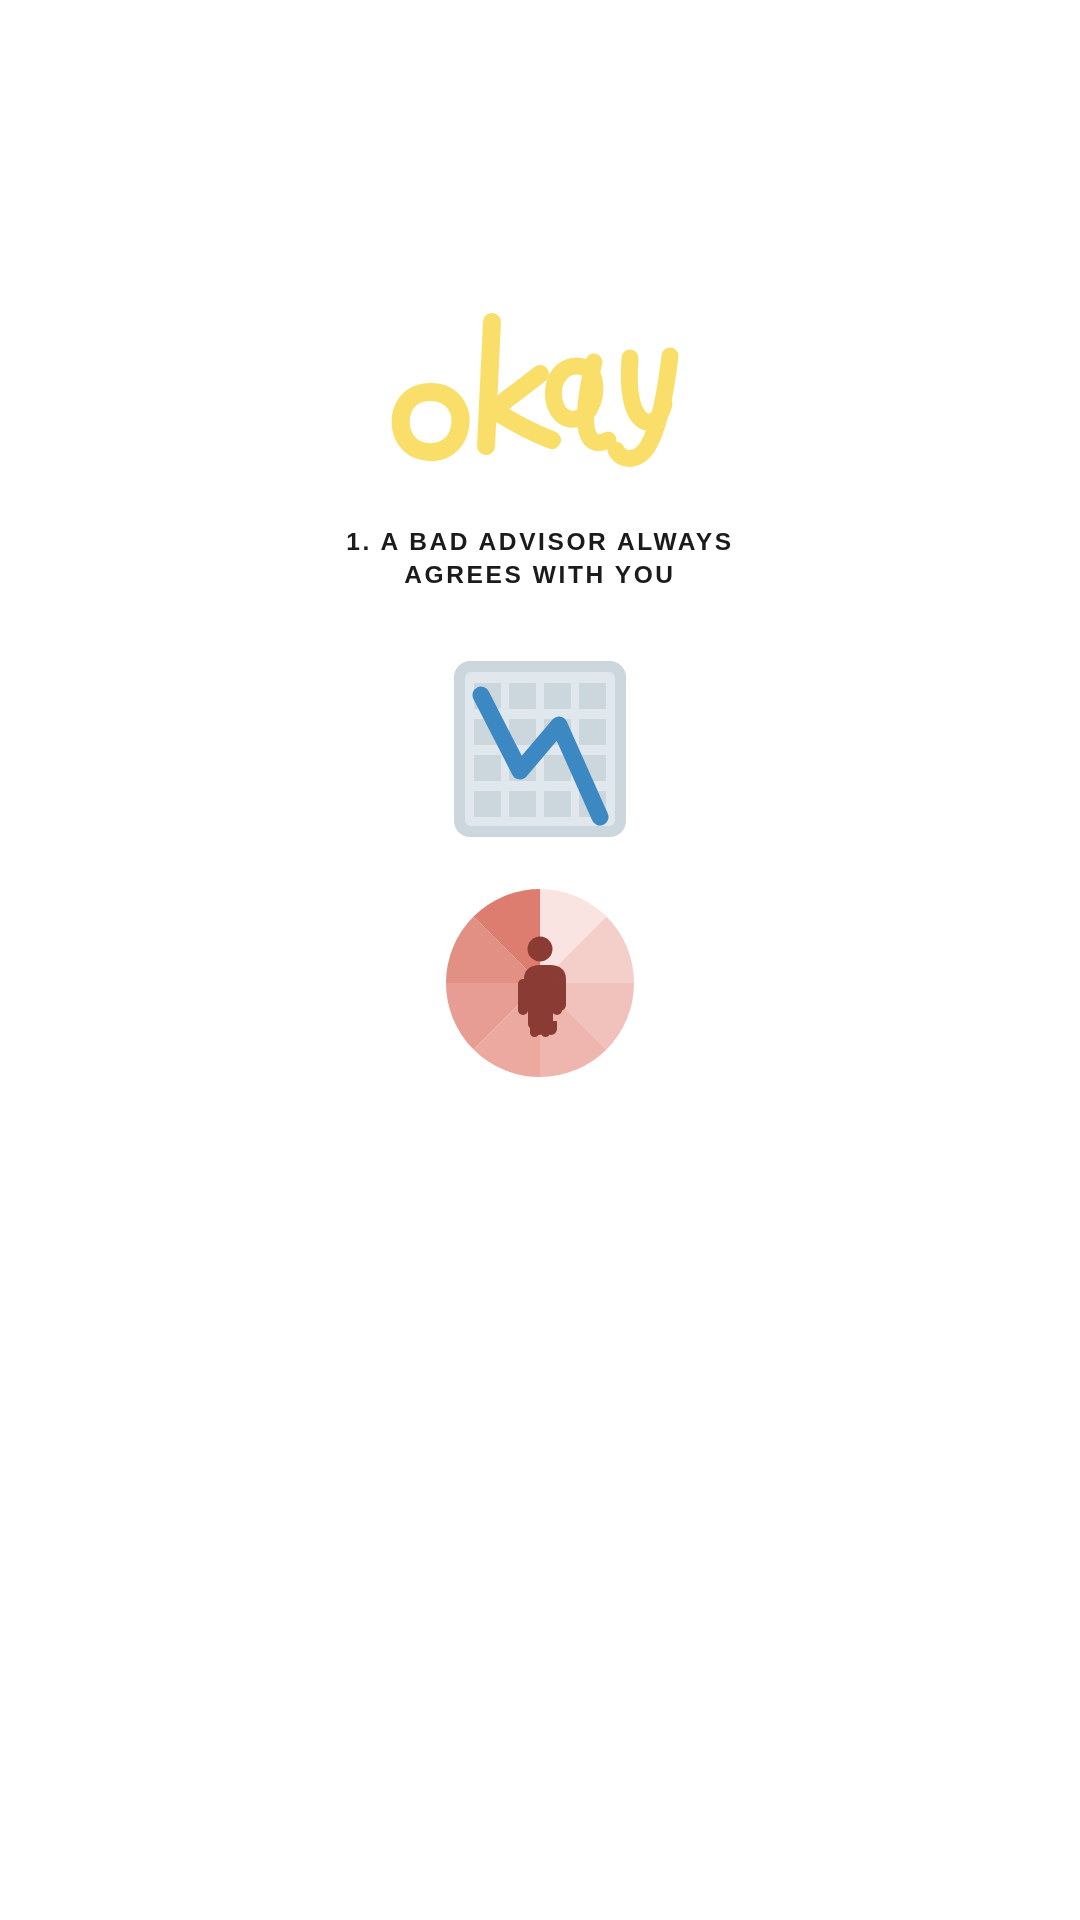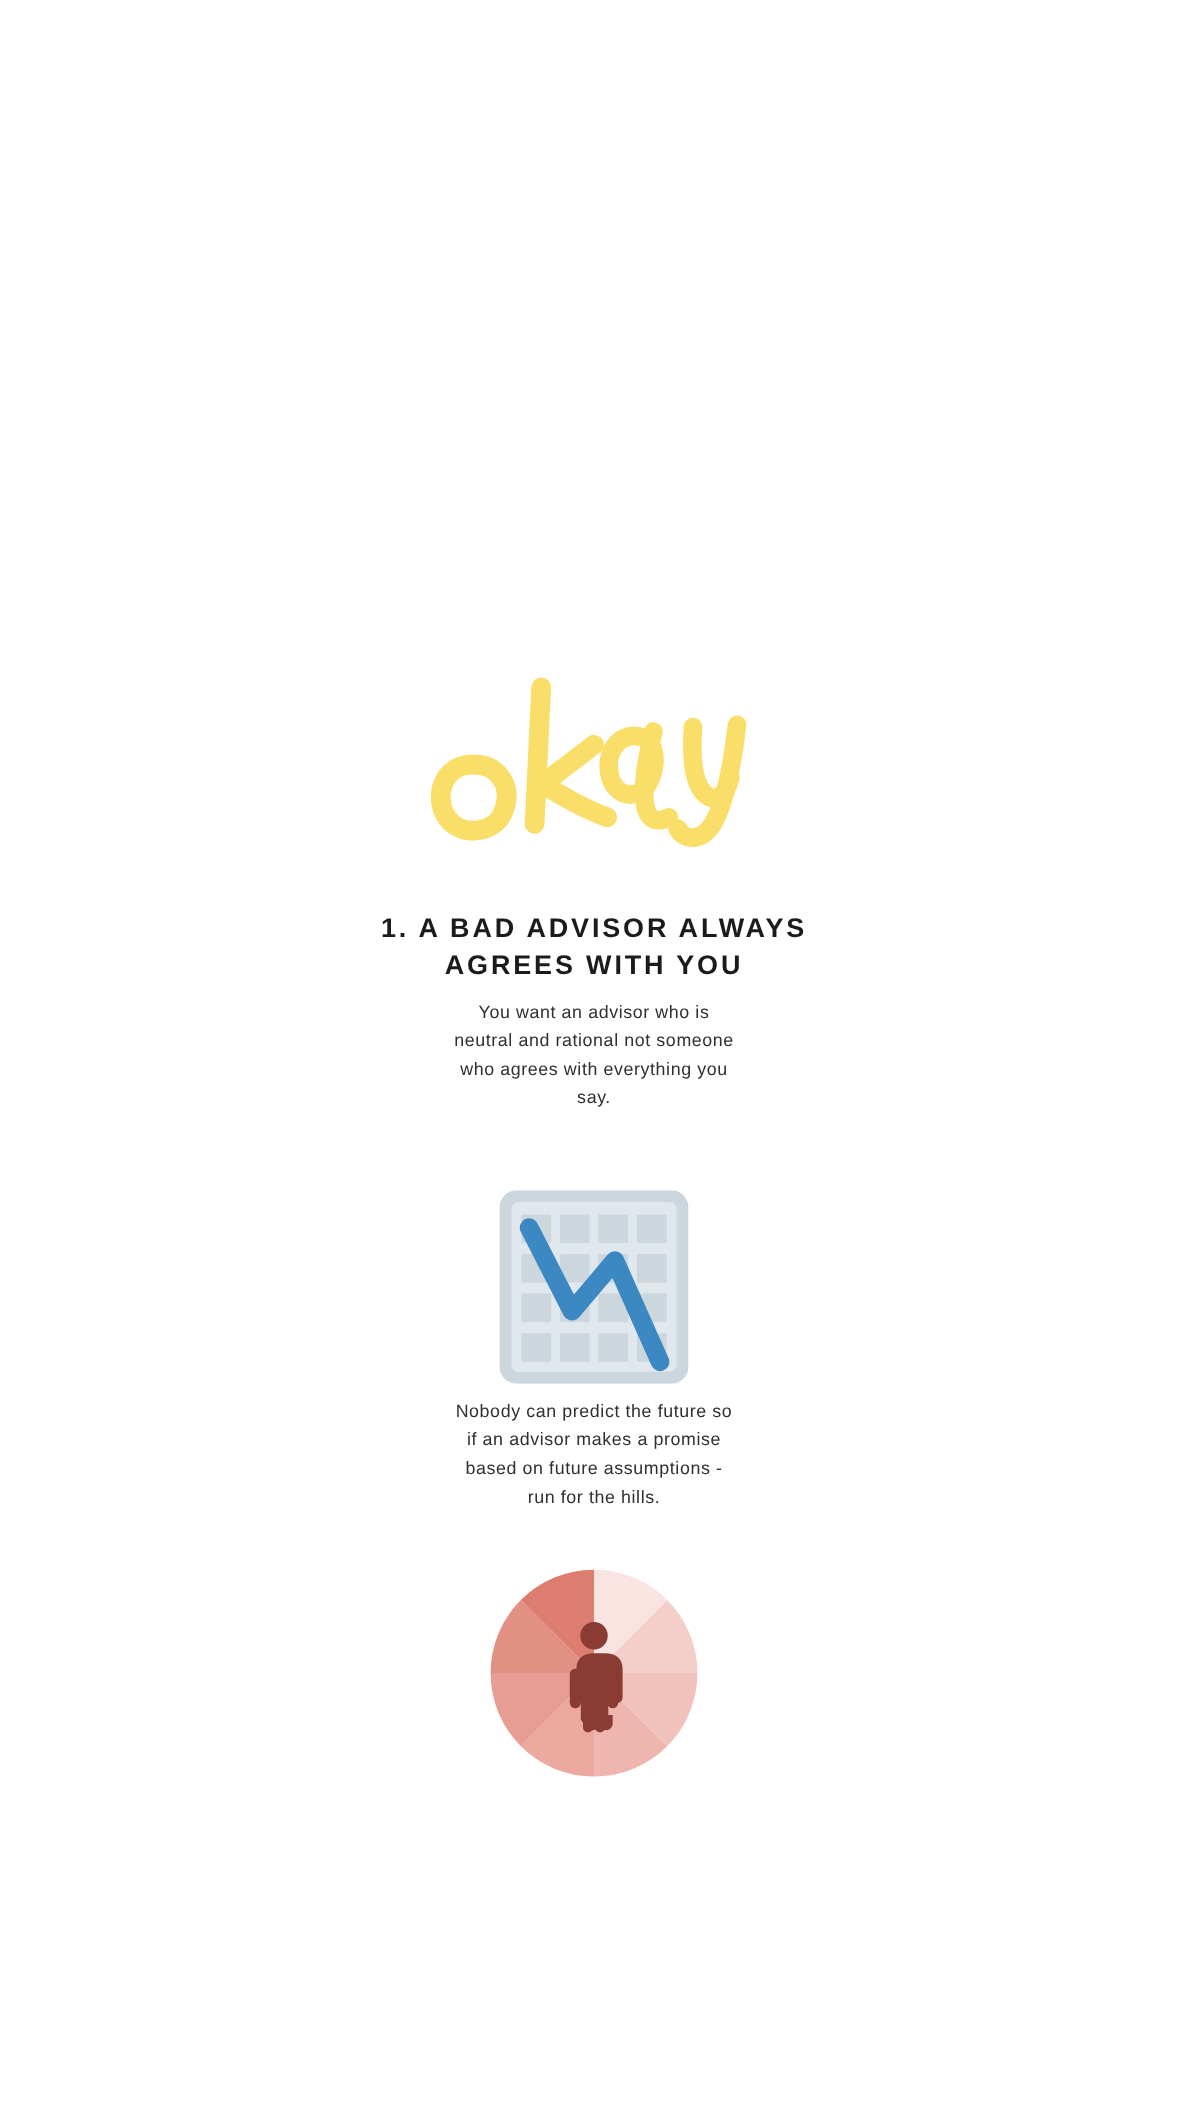--- a/index.html
+++ b/index.html
@@ -16,21 +16,20 @@
   }
 
   .page {
     position: relative;
     width: 1080px;
     height: 1920px;
     background: #ffffff;
     display: flex;
     flex-direction: column;
     align-items: center;
-    justify-content: center;
   }
 
   
   .brand-logo {
     margin-top: 300px;
     width: 320px;
     height: 170px;
     display: block;
   }
 
@@ -105,21 +104,20 @@
       <path d="M214 62 C208 86 204 108 206 126 C208 142 216 146 228 140" stroke-width="17"></path>
 
       <path d="M250 58 C248 86 250 108 260 118 C270 128 280 120 284 104" stroke-width="17"></path>
 
       <path d="M290 56 C286 90 280 126 268 146 C258 162 242 162 236 150" stroke-width="17"></path>
     </g>
   </svg>
 
   <div class="section">
     <h2 class="section-heading heading-1">1. A BAD ADVISOR ALWAYS AGREES WITH YOU</h2>
-    <p class="section-body body-1">You want an advisor who is neutral and rational not someone who agrees with everything you say.</p>
   </div>
 
   <div class="icon-chart-wrap">
     <svg class="icon-chart" viewBox="0 0 172 176">
 
       <rect x="0" y="0" width="172" height="176" rx="16" ry="16" fill="#ccd6dd"></rect>
 
       <rect x="11" y="11" width="150" height="154" rx="6" ry="6" fill="#e1e8ed"></rect>
 
       <g fill="#ccd6dd">
@@ -142,21 +140,20 @@
         <rect x="55" y="130" width="27" height="26" rx="1"></rect>
         <rect x="90" y="130" width="27" height="26" rx="1"></rect>
         <rect x="125" y="130" width="27" height="26" rx="1"></rect>
       </g>
 
       <polyline points="27,34 66,110 105,64 146,156" fill="none" stroke="#3b88c3" stroke-width="17" stroke-linecap="round" stroke-linejoin="round"></polyline>
     </svg>
   </div>
 
   <div class="section">
-    <p class="section-body body-2">Nobody can predict the future so if an advisor makes a promise based on future assumptions - run for the hills.</p>
   </div>
 
   <div class="icon-pie-wrap">
     <svg class="icon-pie" viewBox="0 0 192 192">
 
       <g>
 
         <path d="M96 96 L96 2 A94 94 0 0 1 162.5 29.5 Z" fill="#f9e4e1"></path>
 
         <path d="M96 96 L162.5 29.5 A94 94 0 0 1 190 96 Z" fill="#f4cfc9"></path>

